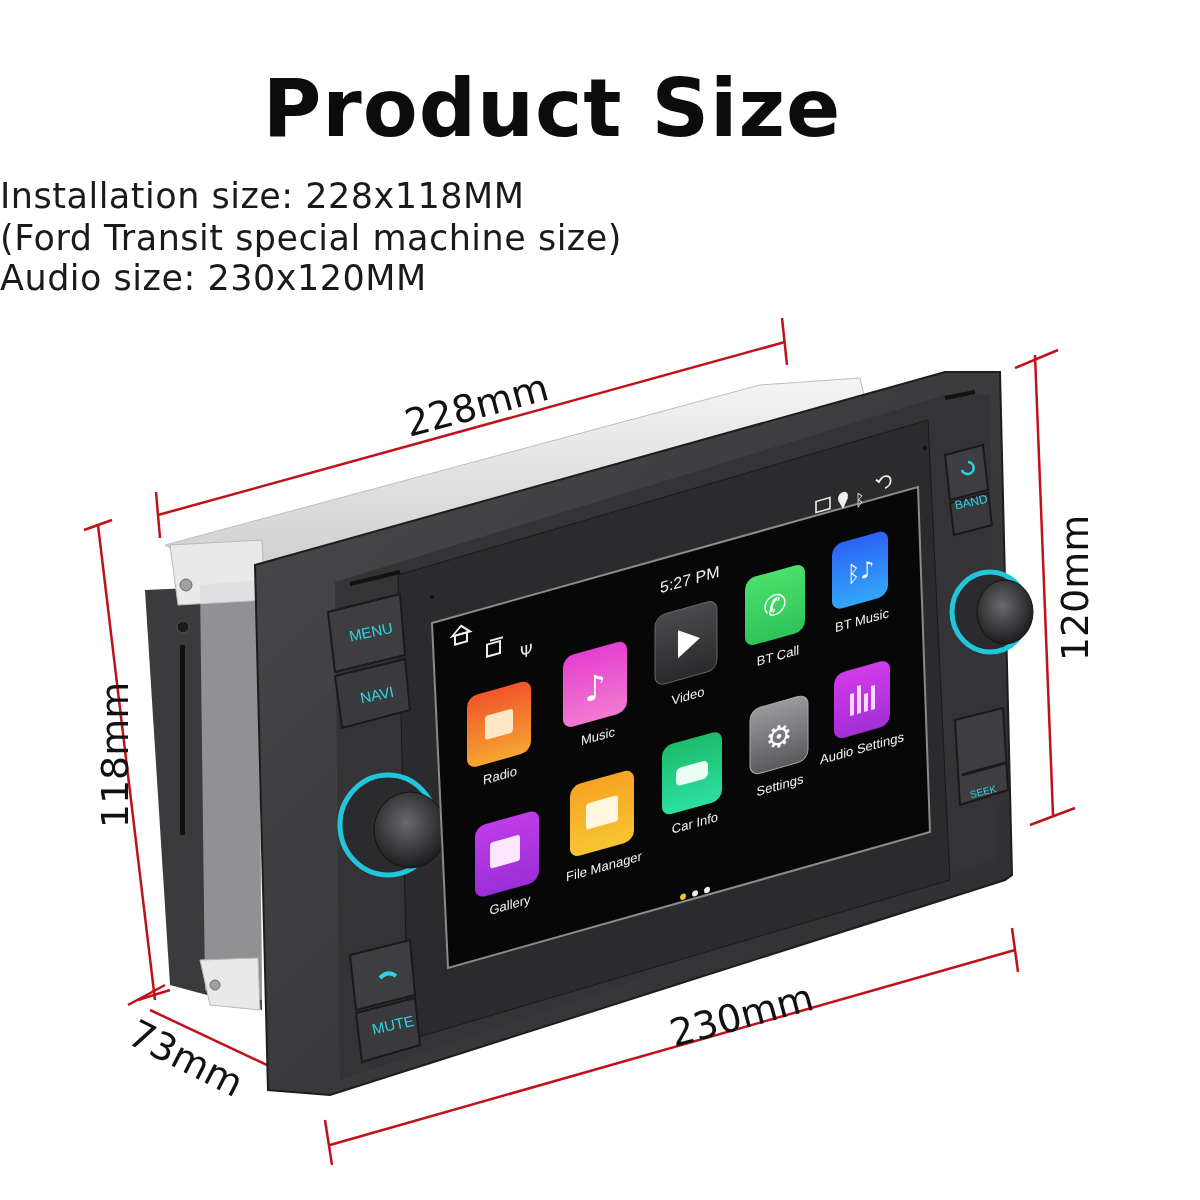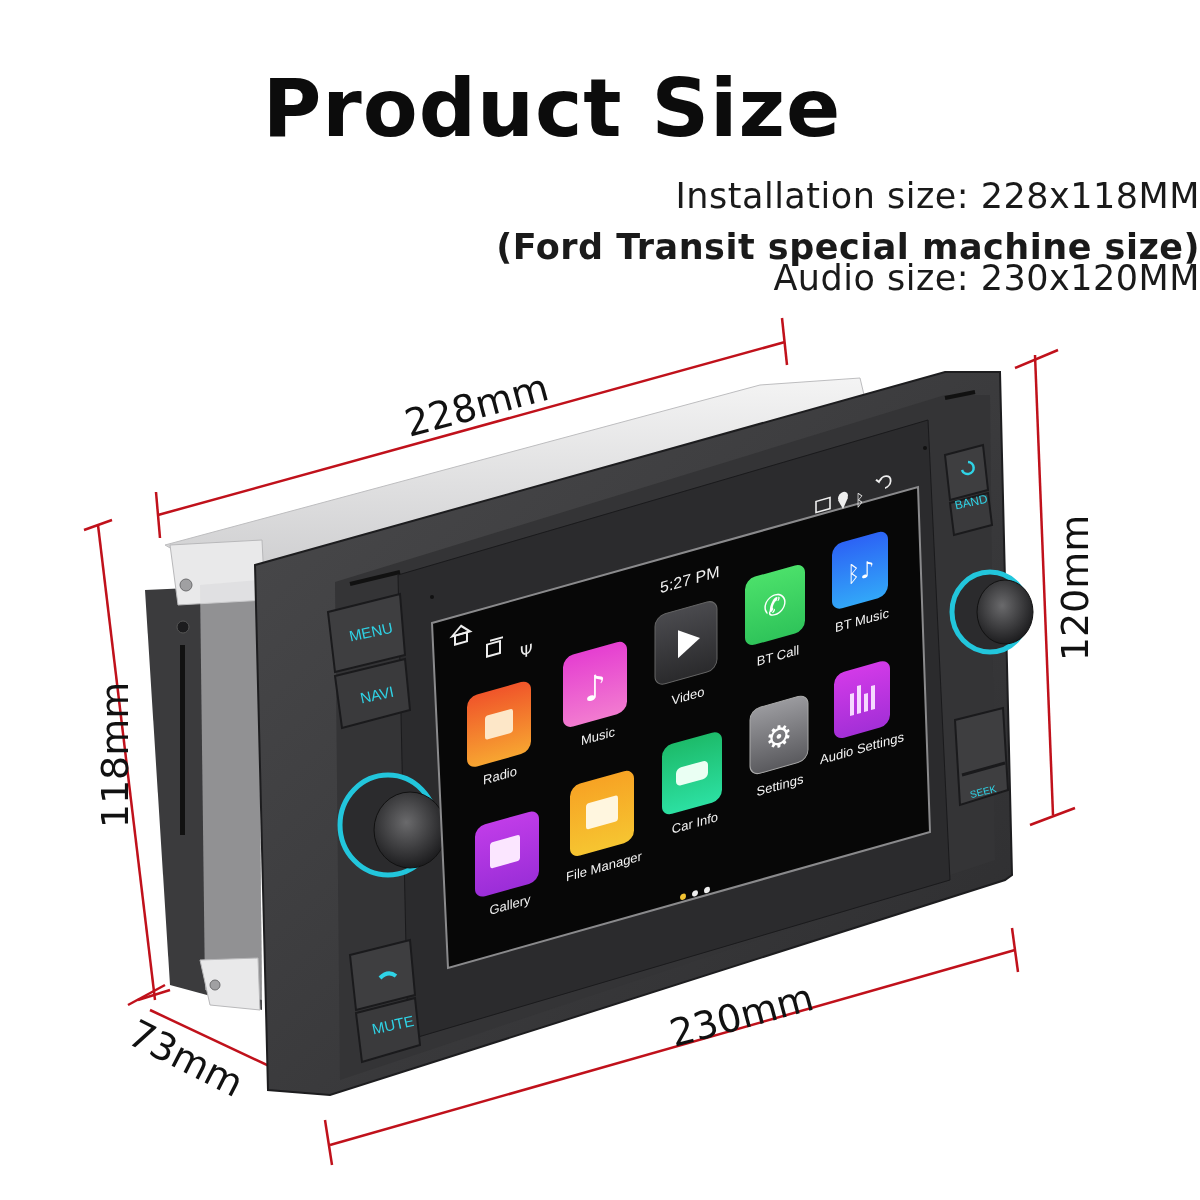--- a/index.html
+++ b/index.html
@@ -1,22 +1,22 @@
 <!DOCTYPE html>
 <html><head>
 <meta charset="utf-8">
 <style>
   html, body { margin:0; padding:0; background:#ffffff; }
   body { width:1200px; height:1200px; position:relative; overflow:hidden;
          font-family:"DejaVu Sans", "Liberation Sans", sans-serif; color:#111; }
   .title { position:absolute; left:0; width:1104px; top:62px; text-align:center;
            font-size:80px; font-weight:bold; letter-spacing:1px; color:#0c0c0c; }
-  .spec { position:absolute; left:0; width:1200px; text-align:right; font-size:35px;
+  .spec { position:absolute; left:0; width:1200px; text-align:left; font-size:35px;
           color:#1a1a1a; letter-spacing:0.5px; }
-  .spec.l1 { top:176px; } .spec.l2 { top:227px;font-weight:bold; } .spec.l3 { top:258px; }
+  .spec.l1 { top:176px; } .spec.l2 { top:218px; } .spec.l3 { top:258px; }
   svg.scene { position:absolute; left:0; top:0; }
   .dimlbl { font-family:"DejaVu Sans", sans-serif; font-size:38px; fill:#111; }
   .btnlbl { font-family:"Liberation Sans", sans-serif; font-size:15px; fill:#2fd3e6; }
   .applbl { font-family:"Liberation Sans", sans-serif; font-size:13px; fill:#f2f2f2; }
   .clock  { font-family:"Liberation Sans", sans-serif; font-size:16px; fill:#f2f2f2; }
 </style>
 </head>
 <body>
 
 <div class="title">Product Size</div>

